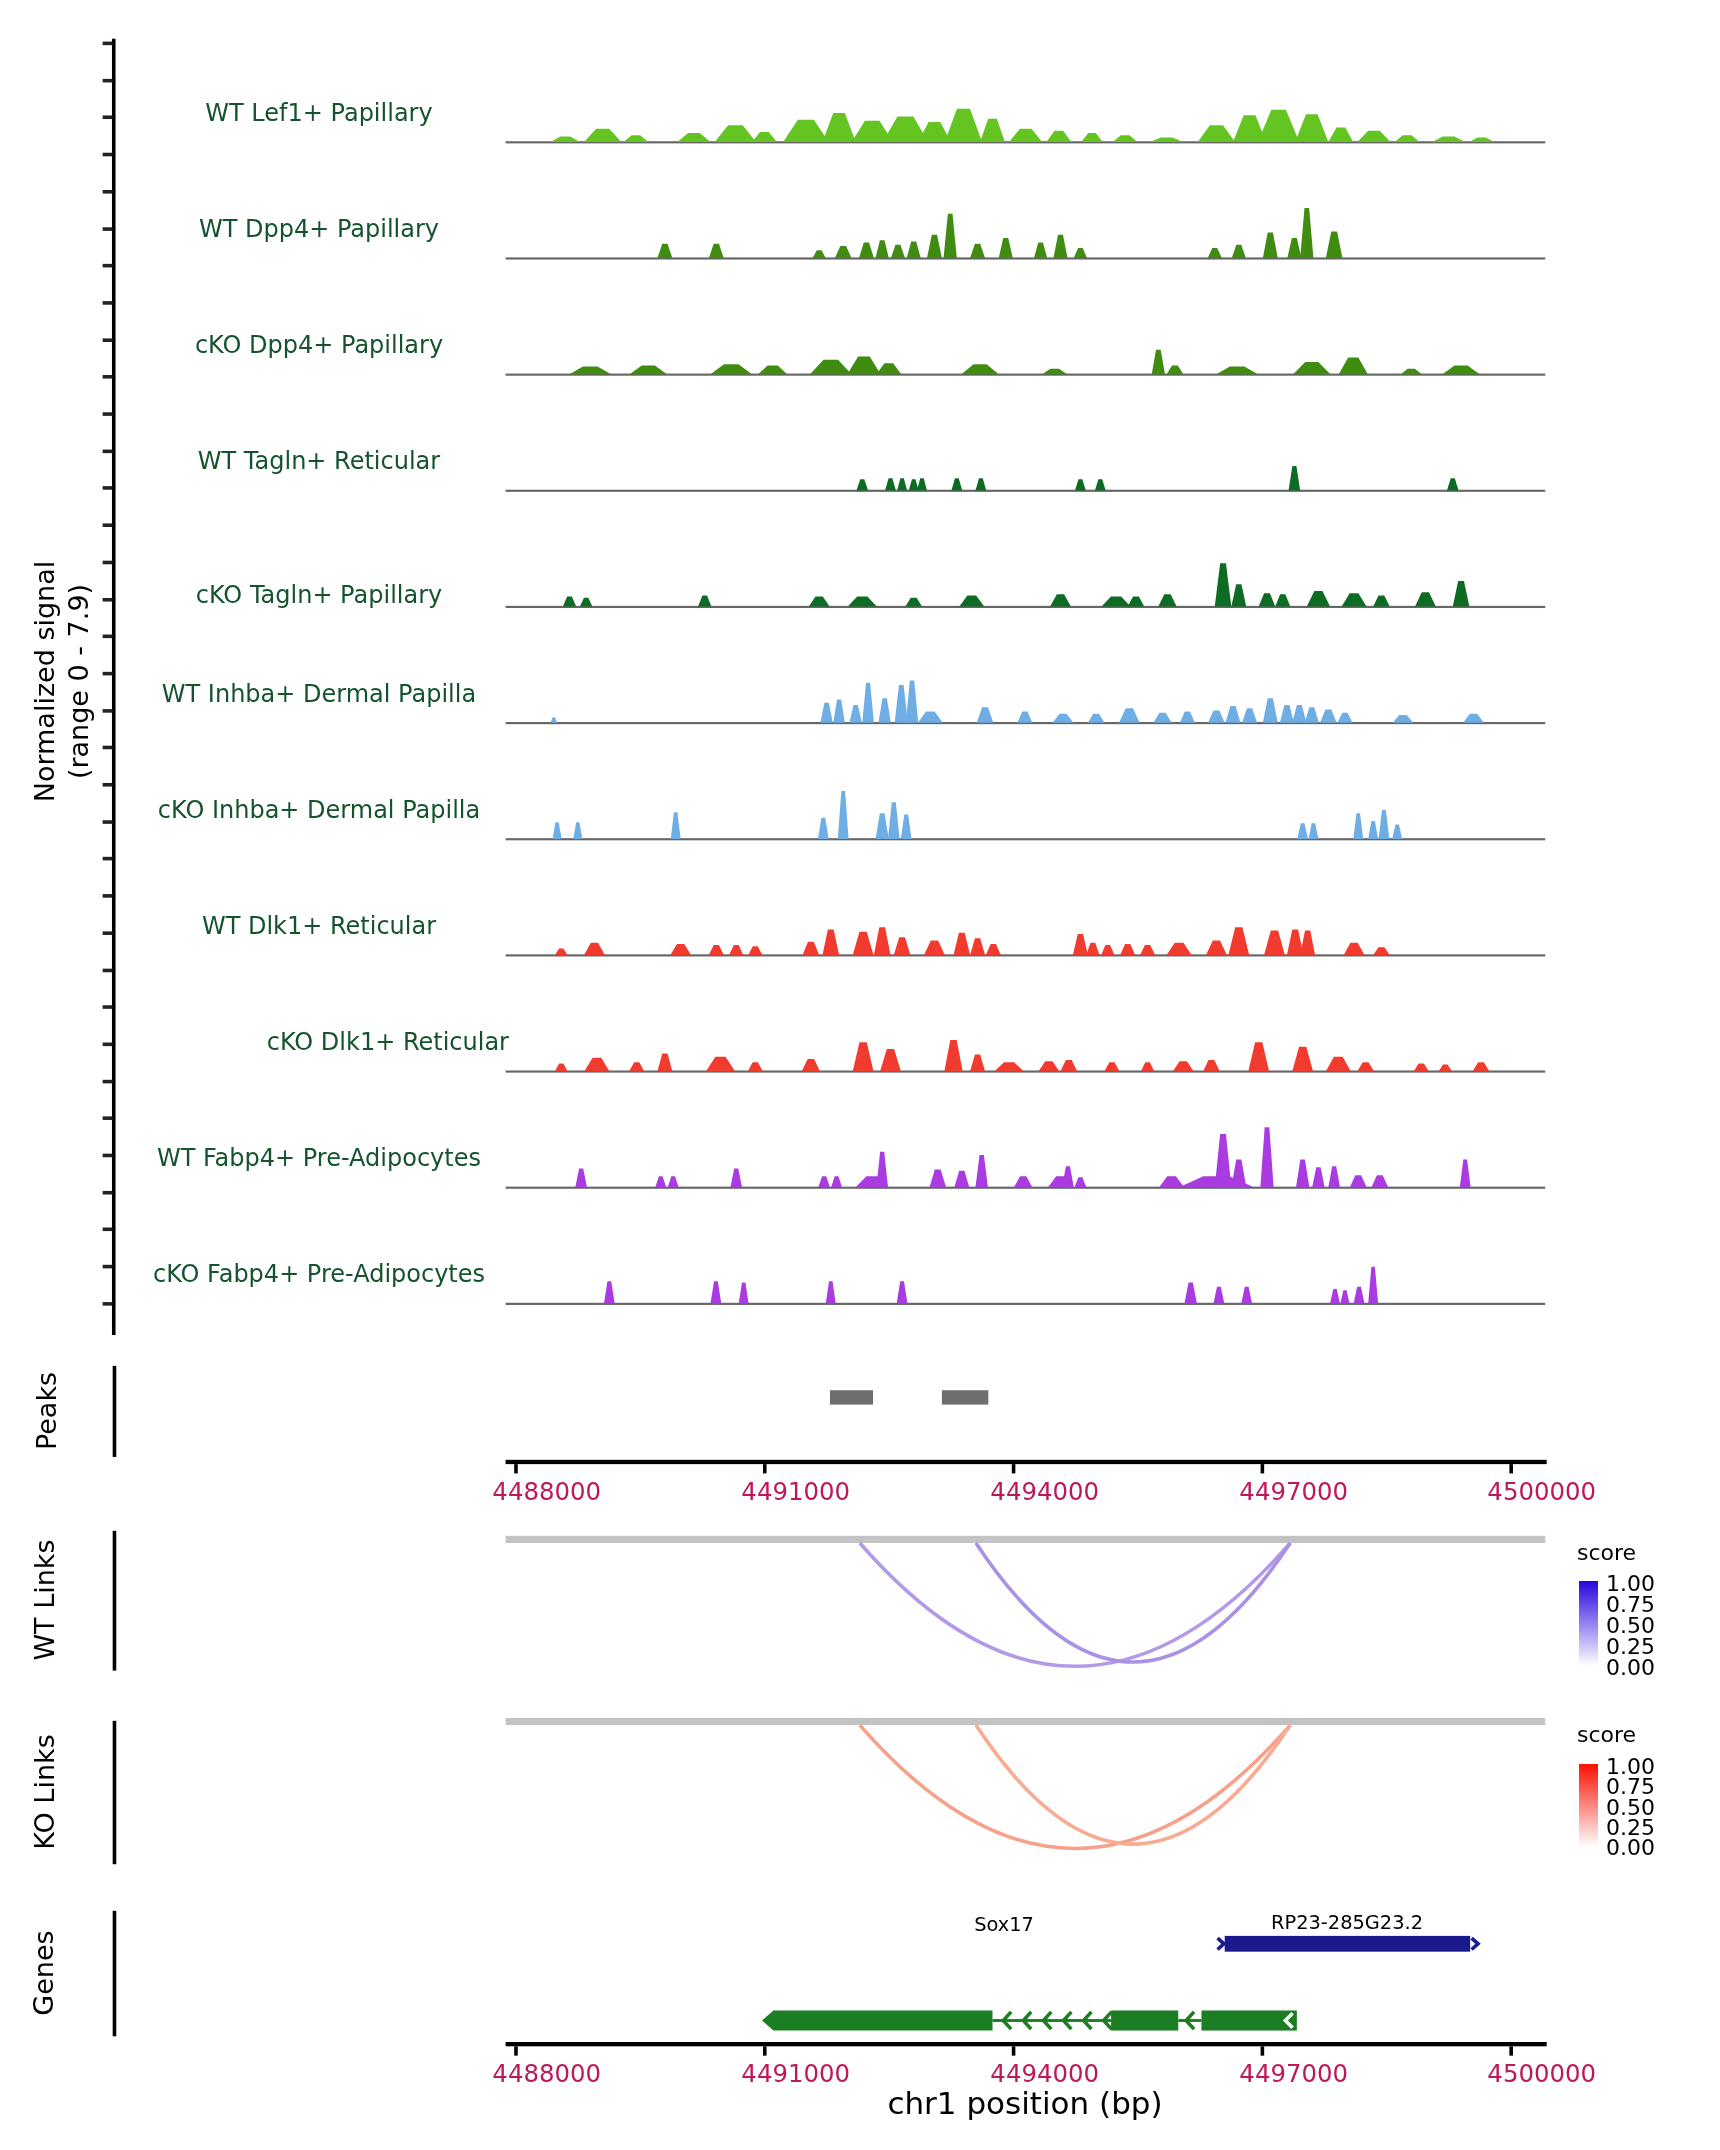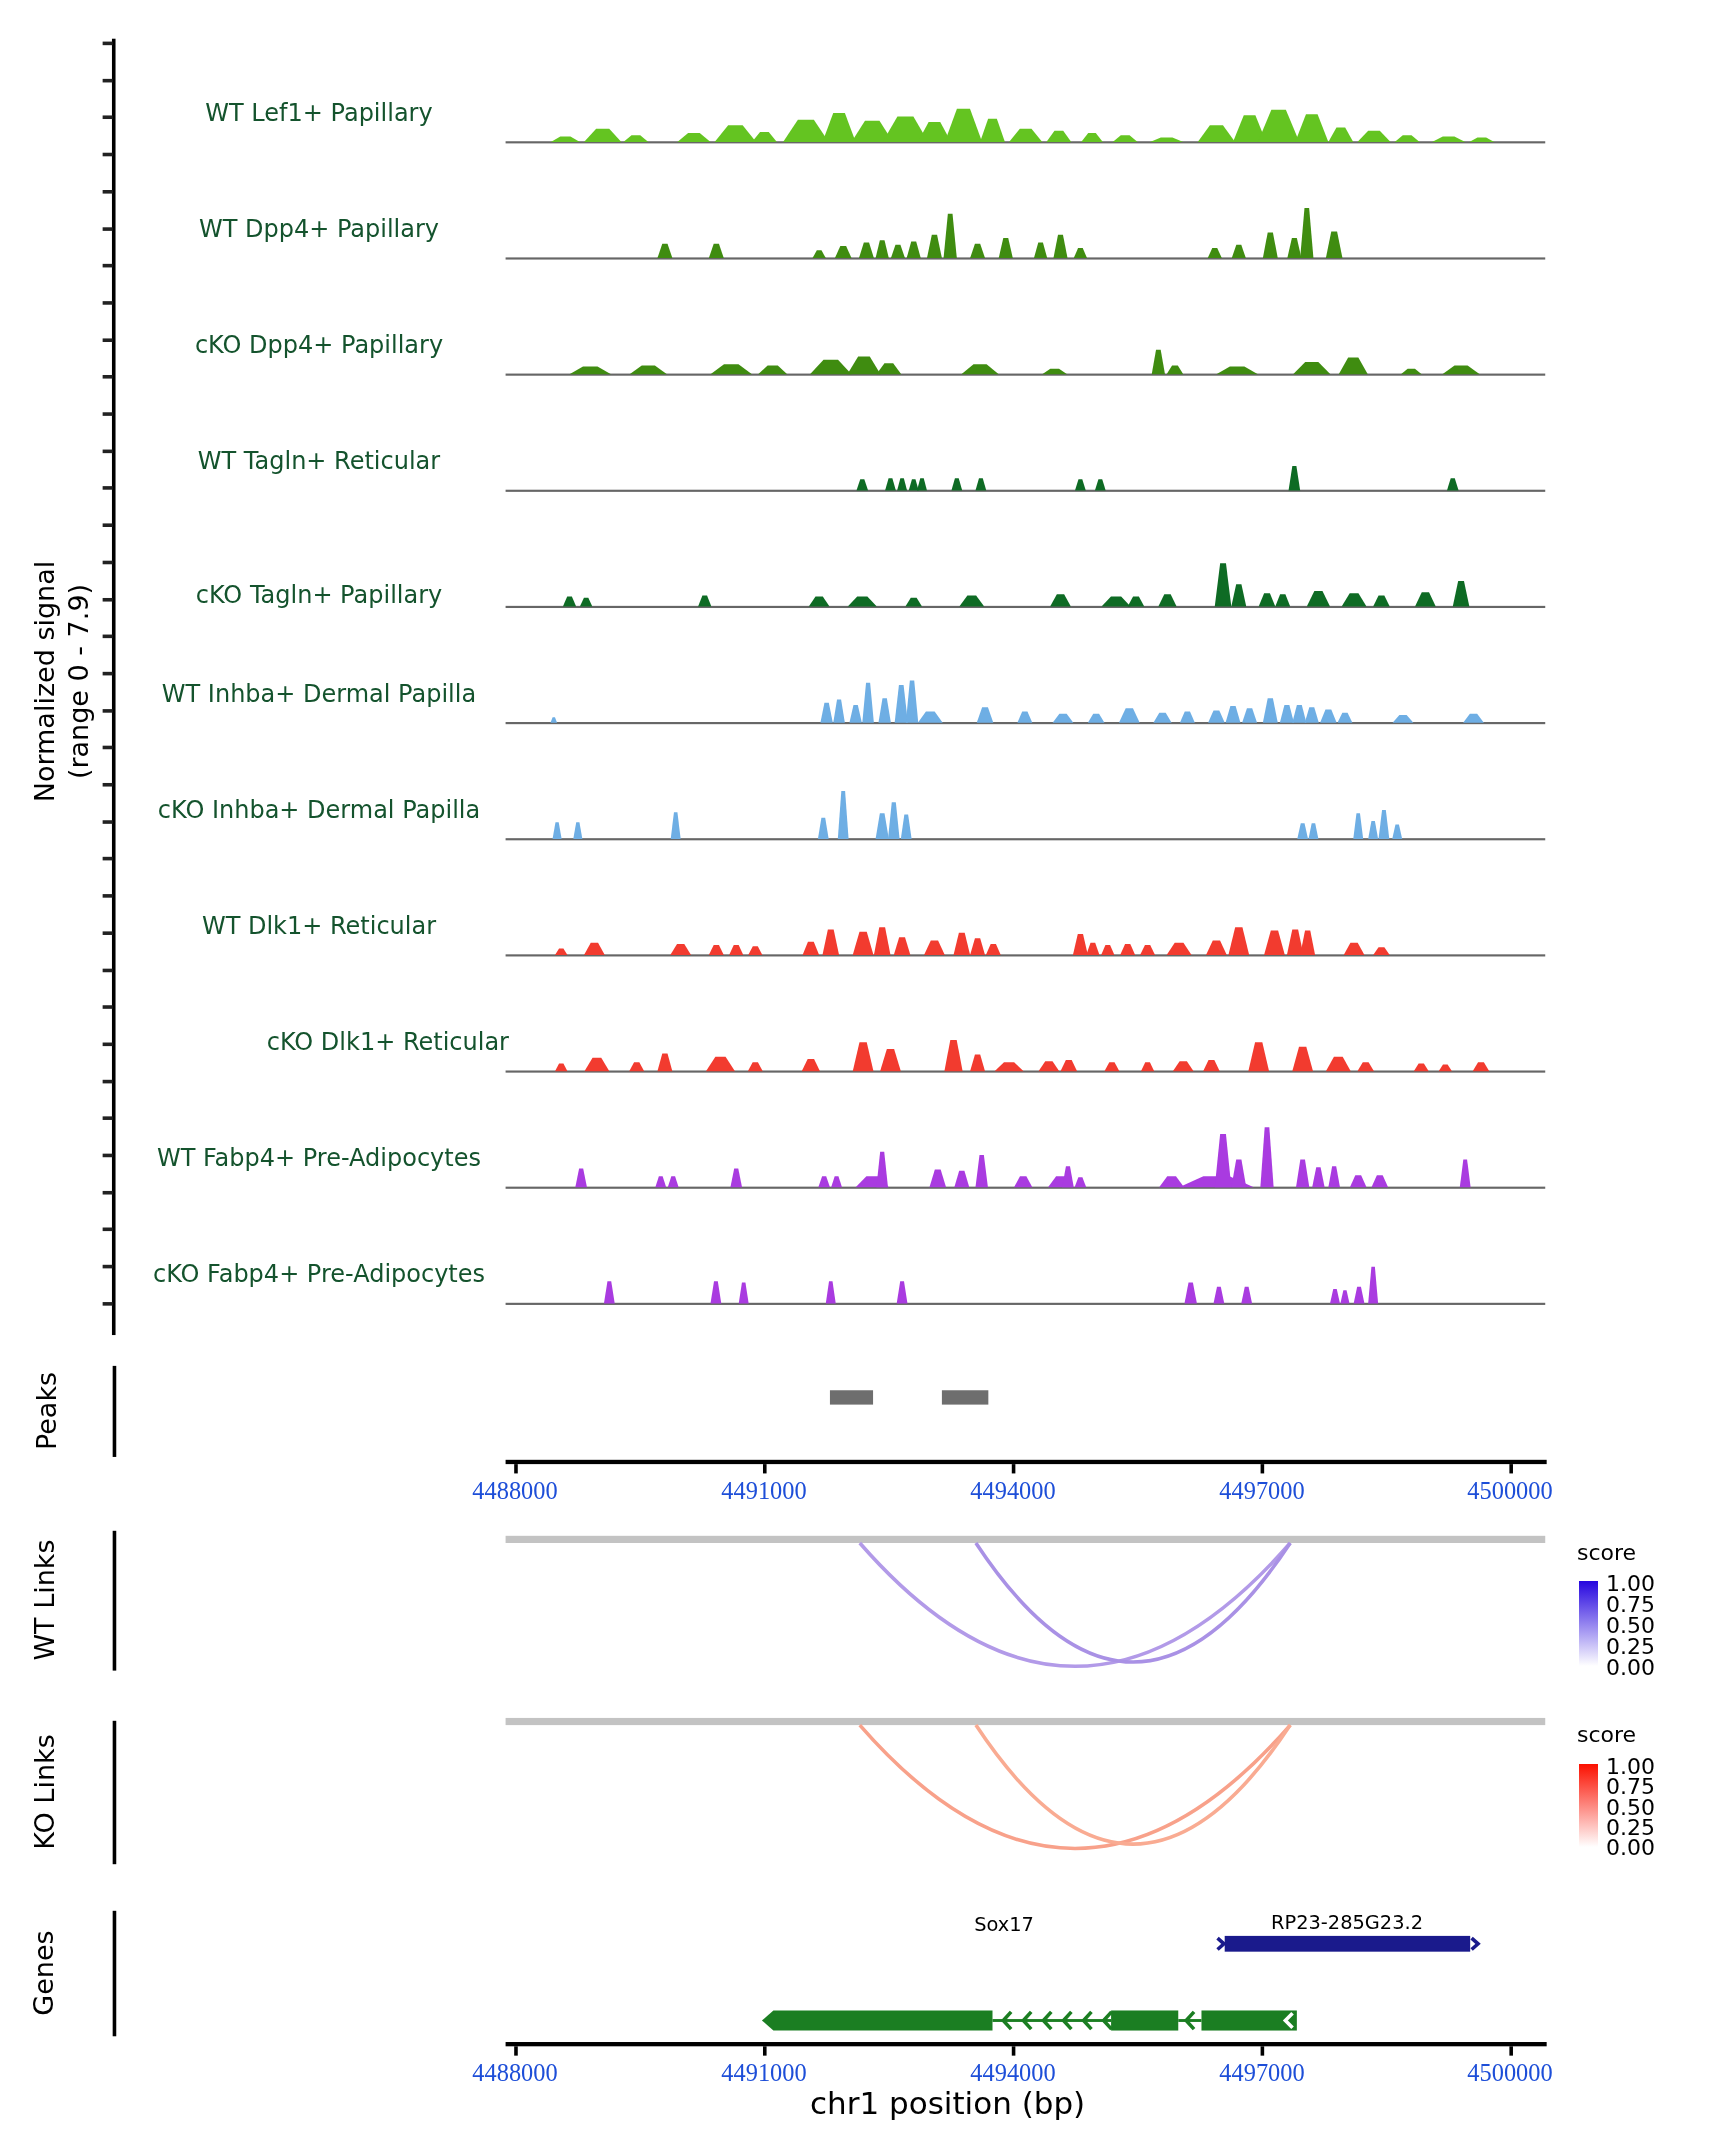--- a/index.html
+++ b/index.html
@@ -10,22 +10,22 @@
   .rot{transform:rotate(-90deg);}
   .ylab{width:401px;height:69px;left:-138px;top:647px;text-align:center;
         font-size:27px;line-height:34px;color:#000;}
   .seclab{height:32px;text-align:center;font-size:27px;line-height:32px;color:#000;}
   #sec-peaks{width:143px;left:-25px;top:1395px;}
   #sec-wt{width:201px;left:-56px;top:1584px;}
   #sec-ko{width:201px;left:-56px;top:1776px;}
   #sec-genes{width:172px;left:-42px;top:1957px;}
   .track-label{position:absolute;left:129px;width:380px;height:32px;text-align:center;
                font-size:24px;line-height:29px;color:#14532d;white-space:nowrap;}
-  .tick-label{position:absolute;width:172px;text-align:center;font-size:24.4px;color:#1d4ed8;font-family:Liberation Serif, serif;}
-  #xlabel{left:810px;top:2085px;width:430px;text-align:left;font-size:31px;color:#000;}
+  .tick-label{position:absolute;width:172px;text-align:right;font-size:24.4px;color:#be185d;}
+  #xlabel{left:810px;top:2085px;width:430px;text-align:center;font-size:31px;color:#000;}
   .leg-title{width:143px;text-align:left;font-size:22px;color:#000;}
   #leg1-title{left:1577px;top:1540px;}
   #leg2-title{left:1577px;top:1722px;}
   .leg-bar{position:absolute;width:18.6px;}
   #leg1-bar{left:1579px;top:1581px;height:85px;}
   #leg2-bar{left:1579px;top:1764px;height:83px;}
   .leg-tick{position:absolute;left:1606px;width:100px;font-size:22px;color:#000;text-align:left;}
   .gene-label{position:absolute;width:258px;text-align:center;font-size:19.4px;color:#000;white-space:nowrap;}
   #gene0-label{top:1911px;}
   #gene1-label{top:1913px;}

